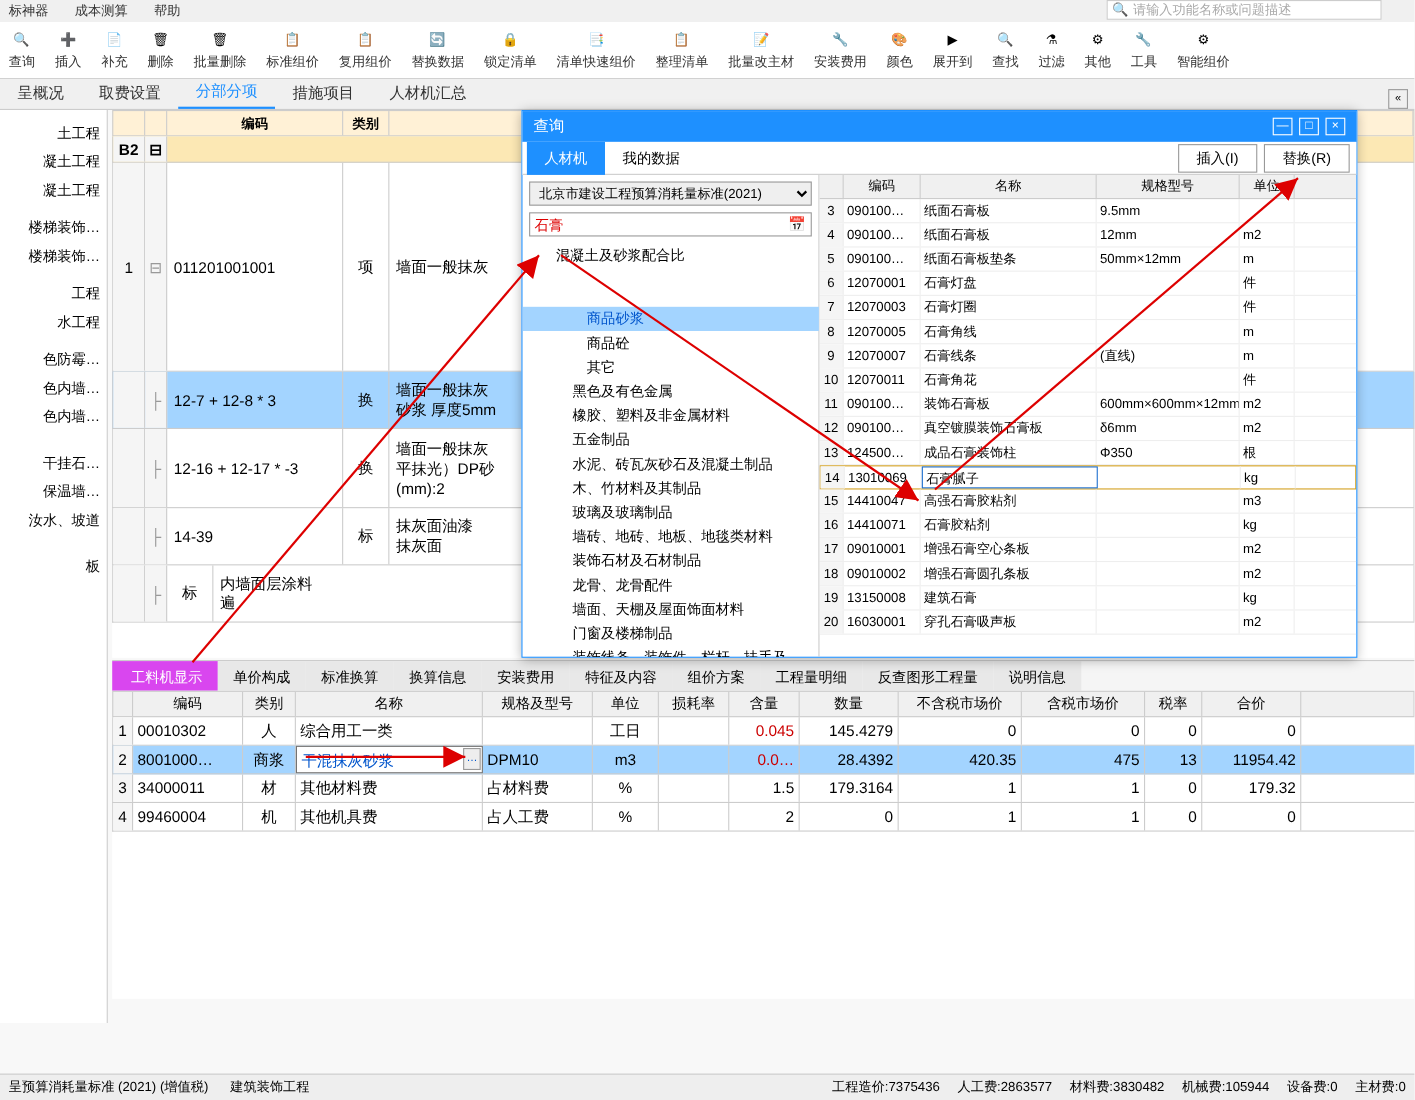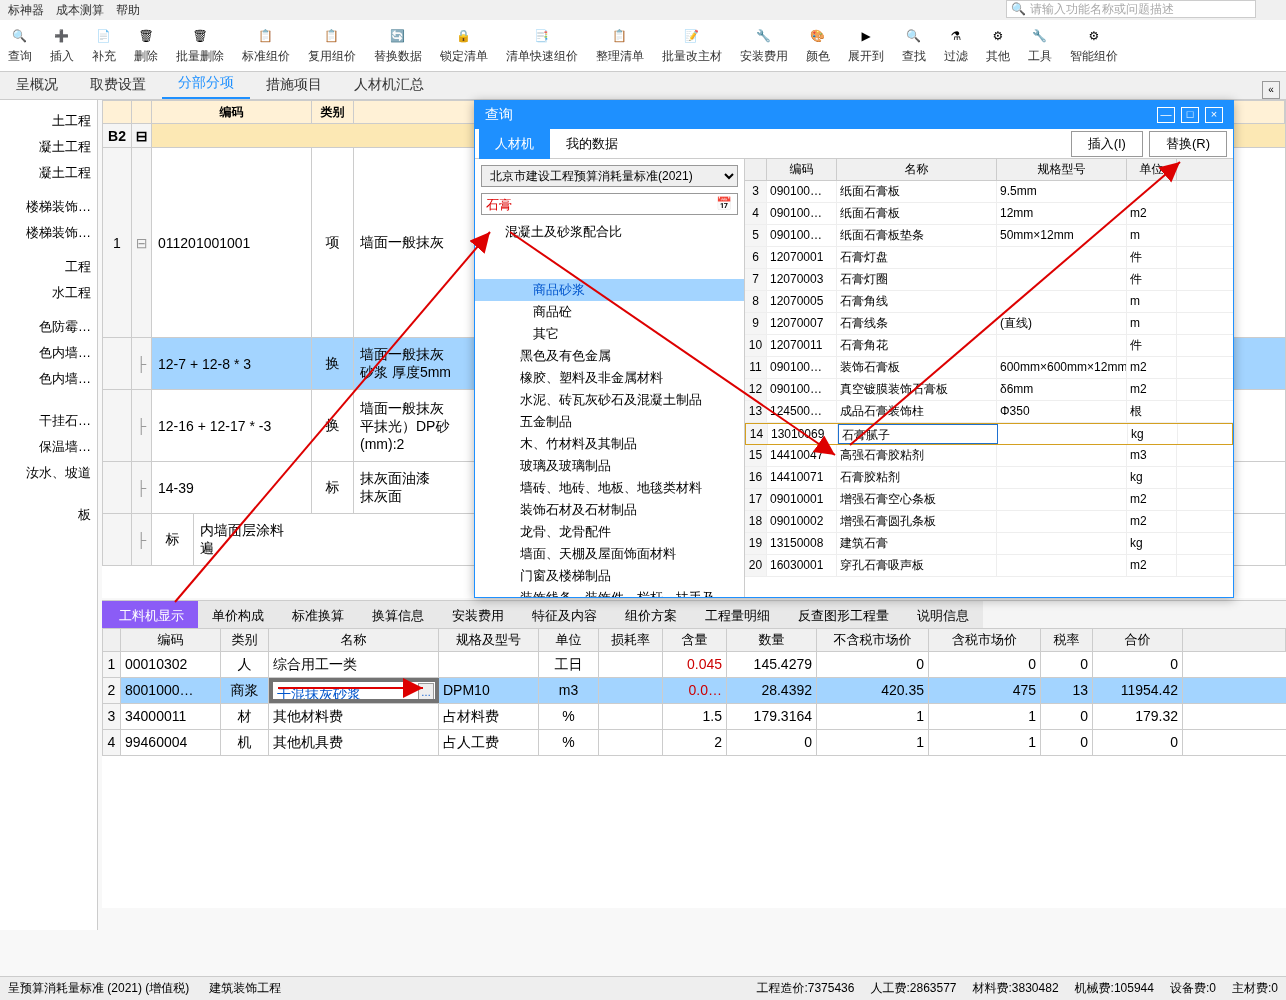--- a/index.html
+++ b/index.html
@@ -1,18 +1,18 @@
 <!DOCTYPE html>
 <html><head>
 <meta charset="utf-8">
 <style>
 * { box-sizing: border-box; margin: 0; padding: 0; font-family: "Microsoft YaHei", SimSun, sans-serif; }
 body { background: #f8f8f8; width: 1286px; height: 1000px; overflow: hidden; position: relative; font-size: 12px; }
 
-.top-menu { height: 20px; background: #f0f0f0; display: flex; align-items: center; padding-left: 8px; gap: 12px; color: #333; font-size: 12px; }
+.top-menu { height: 20px; background: #f0f0f0; display: flex; align-items: center; padding-left: 8px; gap: 24px; color: #333; font-size: 12px; }
 .search-box-top { position: absolute; right: 30px; top: 0; width: 250px; height: 18px; border: 1px solid #ccc; background: #fff; padding: 0 4px; color: #aaa; display: flex; align-items: center; }
 
 .toolbar { height: 52px; background: #fff; border-bottom: 1px solid #ccc; display: flex; align-items: center; padding-left: 8px; gap: 18px; }
 .tool-item { display: flex; flex-direction: column; align-items: center; gap: 2px; cursor: pointer; }
 .tool-icon { width: 20px; height: 20px; display: flex; align-items: center; justify-content: center; }
 .tool-label { font-size: 12px; color: #333; }
 
 .tabs-row { height: 28px; background: #f0f0f0; border-bottom: 1px solid #ccc; display: flex; align-items: flex-end; }
 .tab { padding: 5px 16px; font-size: 14px; color: #333; cursor: pointer; font-family: Liberation Serif, serif; }
 .tab.active { color: #1e90ff; border-bottom: 2px solid #1e90ff; }
@@ -29,31 +29,31 @@
 .cell-num { width: 29px; justify-content: center; background: #f5f5f5; }
 .cell-tree { width: 20px; justify-content: center; background: #f5f5f5; }
 .cell-code { width: 160px; }
 .cell-type { width: 42px; justify-content: center; }
 .cell-name { flex: 1; }
 .b2-row { background: #fce8b4; height: 24px; font-weight: bold; }
 .tree-line { color: #999; }
 
 .bottom-tabs { position: absolute; left: 102px; top: 600px; right: 0; height: 30px; display: flex; border-top: 1px solid #ccc; background: #f5f5f5; }
 .btab { padding: 6px 14px; font-size: 13px; cursor: pointer; background: #e8e8e8; }
-.btab.active { background: #8b5cf6; color: #fff; padding-left: 17px; }
+.btab.active { background: #d946ef; color: #fff; padding-left: 17px; }
 
 .bottom-grid { position: absolute; left: 102px; top: 628px; right: 0; height: 280px; background: #fff; }
 .bgh { display: flex; height: 24px; background: #f0f0f0; border: 1px solid #ccc; }
 .bgc { border-right: 1px solid #ccc; text-align: center; line-height: 22px; font-size: 13px; }
 .bgr { display: flex; height: 26px; border-bottom: 1px solid #ccc; border-left: 1px solid #ccc; }
 .bgd { border-right: 1px solid #ccc; padding: 0 4px; line-height: 25px; font-size: 14px; overflow: hidden; }
 .bgd.num { text-align: right; }
 .row-sel { background: #a3d4ff; }
 .red-text { color: #c00; }
-.edit-cell { background: #fff; border: 4px solid #737373; position: relative; }
+.edit-cell { background: #fff; border: 1px solid #737373; position: relative; }
 .cell-btn { position: absolute; right: 1px; top: 1px; width: 16px; height: 20px; background: #eee; border: 1px solid #999; text-align: center; font-size: 10px; line-height: 18px; }
 
 .status-bar { position: absolute; bottom: 0; left: 0; right: 0; height: 24px; background: #eee; border-top: 1px solid #ccc; display: flex; align-items: center; padding: 0 8px; font-size: 12px; gap: 20px; }
 .status-right { margin-left: auto; display: flex; gap: 16px; }
 
 .dialog { position: absolute; left: 474px; top: 100px; width: 760px; height: 498px; background: #fff; border: 1px solid #1e90ff; box-shadow: 0 2px 10px rgba(0,0,0,0.3); z-index: 100; }
 .dialog-title { height: 28px; background: #1e90ff; color: #fff; display: flex; align-items: center; padding: 0 10px; font-size: 14px; }
 .dialog-controls { margin-left: auto; display: flex; gap: 6px; }
 .dctrl { width: 18px; height: 16px; border: 1px solid #fff; color: #fff; text-align: center; line-height: 12px; font-size: 11px; cursor: pointer; }
 .dialog-tabs { height: 30px; background: #fff; display: flex; align-items: center; border-bottom: 1px solid #ccc; padding-left: 4px; }
@@ -409,22 +409,22 @@
         <span>石膏</span>
         <span style="position:absolute;right:4px;color:#888">📅</span>
       </div>
       <div class="dl-tree" id="dl-tree">
           <div class="tree-node l0">混凝土及砂浆配合比</div>
           <div class="tree-node l2 sel">商品砂浆</div>
           <div class="tree-node l2">商品砼</div>
           <div class="tree-node l2">其它</div>
           <div class="tree-node l1">黑色及有色金属</div>
           <div class="tree-node l1">橡胶、塑料及非金属材料</div>
+          <div class="tree-node l1">五金制品</div>
           <div class="tree-node l1">水泥、砖瓦灰砂石及混凝土制品</div>
-          <div class="tree-node l1">五金制品</div>
           <div class="tree-node l1">木、竹材料及其制品</div>
           <div class="tree-node l1">玻璃及玻璃制品</div>
           <div class="tree-node l1">墙砖、地砖、地板、地毯类材料</div>
           <div class="tree-node l1">装饰石材及石材制品</div>
           <div class="tree-node l1">龙骨、龙骨配件</div>
           <div class="tree-node l1">墙面、天棚及屋面饰面材料</div>
           <div class="tree-node l1">门窗及楼梯制品</div>
           <div class="tree-node l1">装饰线条、装饰件、栏杆、扶手及…</div>
           <div class="tree-node l1">涂料及防腐、防水材料</div>
           <div class="tree-node l1">油品、化工原料及胶粘材料</div>

